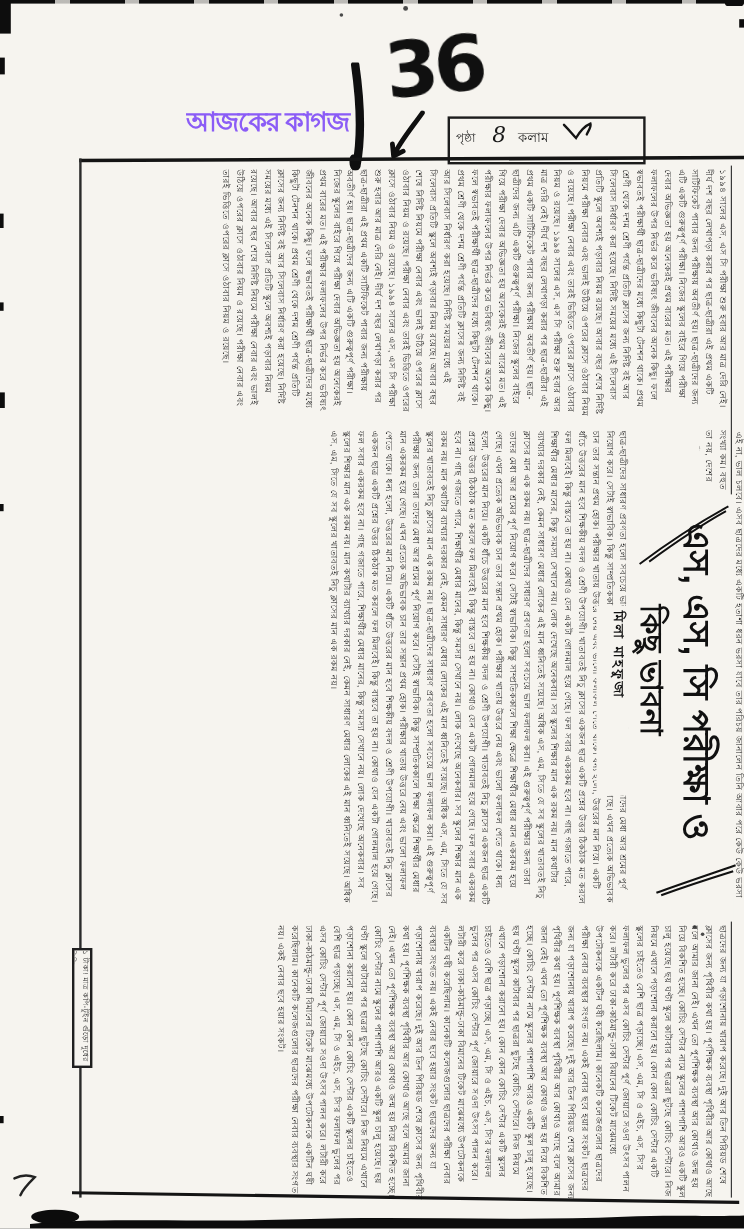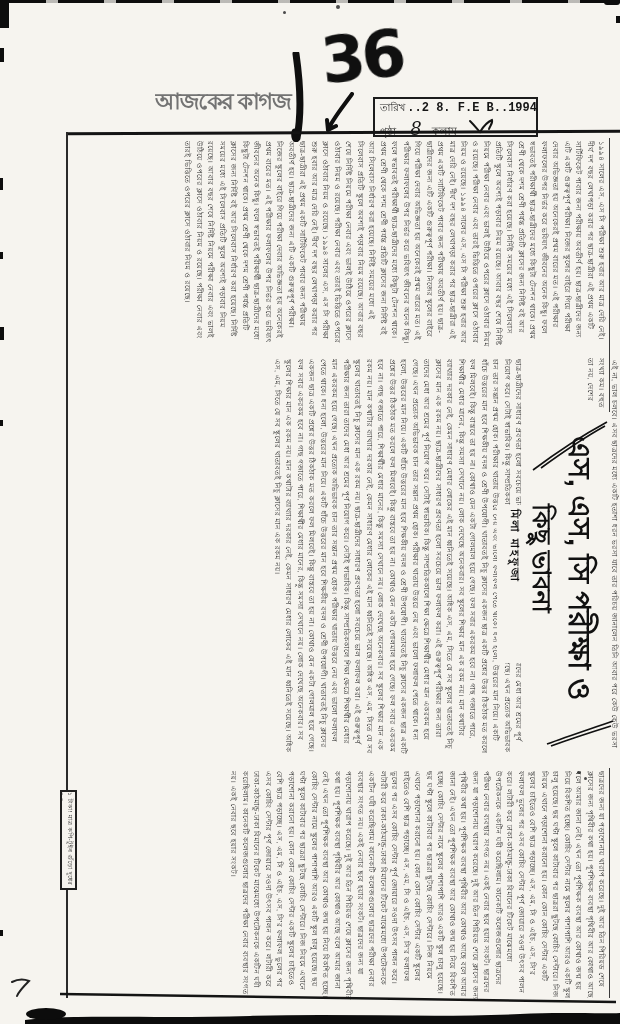--- a/index.html
+++ b/index.html
@@ -10,21 +10,21 @@
   }
   .abs{position:absolute;}
   
   .ink{background:#0d0d0d;}
   .top-strip{left:0;top:0;width:620px;height:3px;
     background:repeating-linear-gradient(90deg,#0d0d0d 0 46px,rgba(13,13,13,.25) 46px 58px);}
   .speck{border-radius:50%;background:#4a4a4a;}
   
   .masthead{left:155px;top:84px;width:138px;height:38px;
     font-weight:bold;font-size:22px;line-height:36px;white-space:nowrap;overflow:hidden;
-    color:#737373;filter:blur(.3px);letter-spacing:-1px;}
+    color:#8b5cf6;filter:blur(.3px);letter-spacing:-1px;}
   .big-number{left:321px;top:22px;font-family:"DejaVu Sans",sans-serif;
     font-weight:bold;font-size:64px;line-height:70px;color:#101010;
     transform:rotate(-6deg);letter-spacing:-4px;filter:blur(.2px);}
   .stamp-box{left:373px;top:97px;width:165px;height:40px;
     border:2px solid #1c1c1c;border-bottom-width:2px;background:#f6f4ef;
     box-sizing:border-box;padding:1px 4px 0 5px;}
   .stamp-row{display:flex;align-items:baseline;height:17px;}
   .stamp-label{font-size:10px;color:#222;filter:blur(.3px);white-space:nowrap;}
   .stamp-date{font-family:"Liberation Mono",monospace;font-weight:bold;font-size:12px;
     letter-spacing:0;color:#161616;white-space:nowrap;margin-left:2px;}
@@ -85,24 +85,20 @@
   <svg class="abs" style="left:286px;top:52px;" width="26" height="90">
     <path d="M10,2 C14,30 16,60 11,86 C10,88 8,86 9,80" stroke="#0f0f0f" stroke-width="7" fill="none" stroke-linecap="round"></path>
   </svg>
   <div class="abs big-number">36</div>
   <svg class="abs" style="left:322px;top:92px;" width="34" height="44">
     <path d="M30,2 C20,16 10,28 6,38 M6,38 L14,34 M6,38 L5,28" stroke="#0f0f0f" stroke-width="4" fill="none" stroke-linecap="round"></path>
   </svg>
 
   <div class="abs stamp-box">
     <div class="stamp-row">
-      <span class="stamp-label">তারিখ</span>
-      <span class="stamp-date">..2 8. F.E B..1994</span>
-    </div>
-    <div class="stamp-row">
       <span class="stamp-label">পৃষ্ঠা</span>
       <span class="hand page-num">8</span>
       <span class="stamp-label col-label">কলাম</span>
       <svg width="28" height="18" style="margin-left:10px;">
         <path d="M3,4 C8,9 11,13 13,15 C16,10 20,5 25,3 C26,6 23,9 22,12" stroke="#141414" stroke-width="2" fill="none" stroke-linecap="round"></path>
       </svg>
     </div>
   </div>
 
   <div class="abs rule-top"></div>

